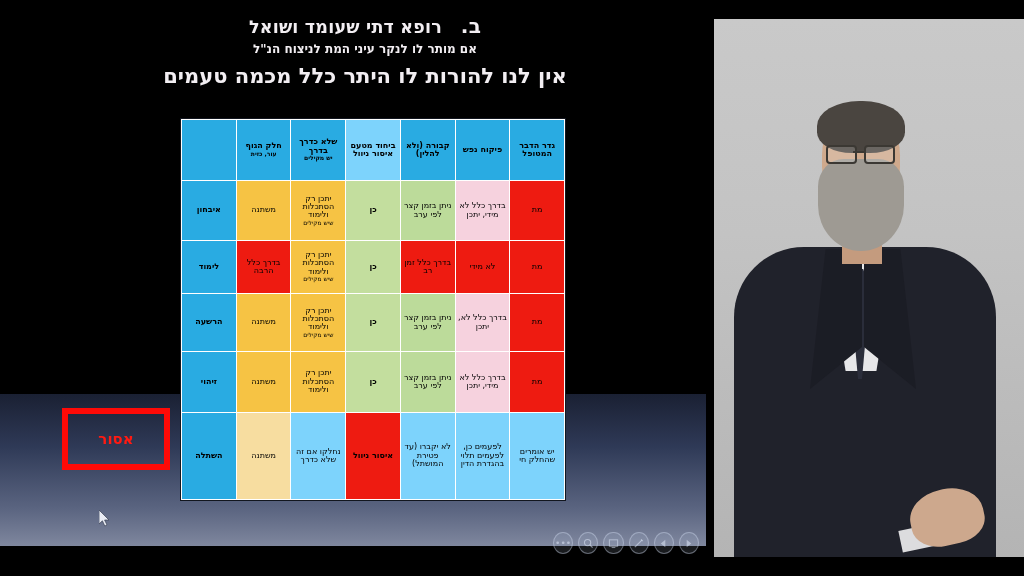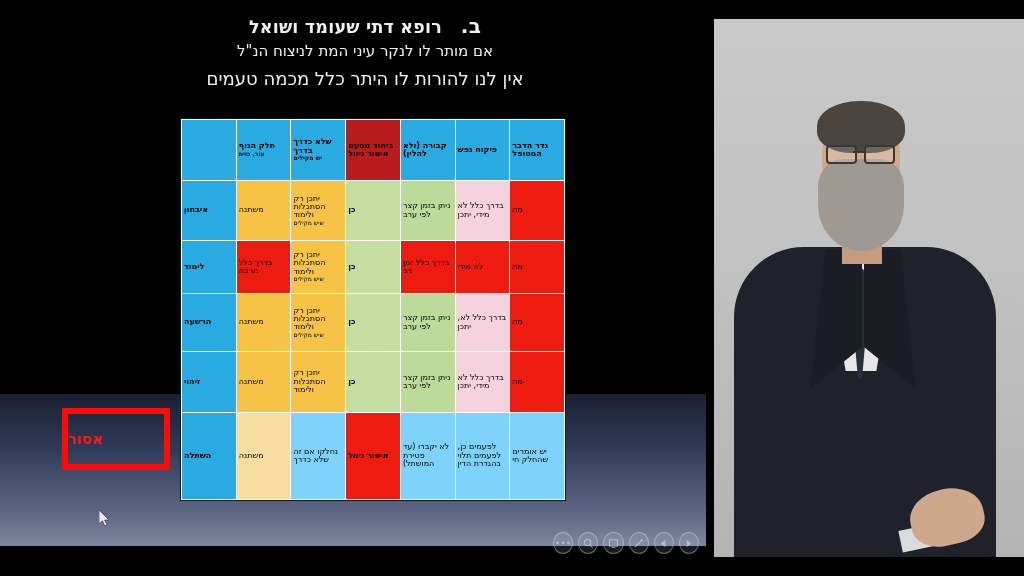--- a/index.html
+++ b/index.html
@@ -25,60 +25,60 @@
     position:absolute;left:0;top:546px;width:706px;height:30px;background:#000;
   }
 
   
   #heading{
     position:absolute;left:150px;top:14px;width:430px;
     text-align:center;color:#f2eef2;direction:rtl;
   }
   #heading .line1{font-size:17.5px;font-weight:bold;letter-spacing:.2px;margin-bottom:4px;}
   #heading .line1 .bullet{font-size:20px;font-weight:bold;}
-  #heading .line2{font-size:15px;font-weight:normal;margin-bottom:3px;}
-  #heading .line3{font-size:18px;font-weight:normal;margin-top:8px;}
+  #heading .line2{font-size:12px;font-weight:bold;margin-bottom:3px;}
+  #heading .line3{font-size:21px;font-weight:bold;margin-top:8px;}
 
   
   #matrix{
     position:absolute;left:181px;top:119px;width:384px;
     border-collapse:collapse;direction:rtl;table-layout:fixed;
     box-shadow:0 0 0 1px #12161f;
   }
   #matrix td{
     border:1px solid #ffffff;
-    vertical-align:middle;text-align:left;
+    vertical-align:middle;text-align:center;
     padding:1px 2px;line-height:1.06;
     font-size:8px;color:#000;
   }
   .c-blue{background:#29abe2;color:#fff;font-weight:bold;font-size:8.5px;}
   .c-blue-row{background:#29abe2;color:#fff;font-weight:bold;font-size:9.5px;}
   .c-red{background:#ee1b11;}
-  .c-redhdr{background:#b91c1c;color:#fff;font-weight:bold;font-size:8.5px;}
+  .c-redhdr{background:#7dd3fc;color:#fff;font-weight:bold;font-size:8.5px;}
   .c-redcell{background:#ee1b11;color:#fff;font-weight:bold;font-size:8.5px;}
   .c-pink{background:#f6d2de;}
   .c-green{background:#bcdb9a;}
   .c-greenlite{background:#c3de9e;}
   .c-amber{background:#f6c344;}
   .c-amber-d{background:#7dd3fc;}
   .c-amber-l{background:#f7dda0;}
   .c-empty{background:#29abe2;}
 
   .sub{font-size:6px;display:block;line-height:1.1;}
   .big{font-size:8.5px;font-weight:bold;}
 
   .hdr-cell{height:58px;}
   .r1{height:57px;} .r2{height:50px;} .r3{height:55px;}
   .r4{height:58px;} .r5{height:84px;}
 
   
   #assur-box{
     position:absolute;left:62px;top:408px;width:108px;height:62px;
     border:6px solid #ff0a07;box-sizing:border-box;
-    display:flex;align-items:center;justify-content:flex-end;
+    display:flex;align-items:center;justify-content:center;
     color:#ff1a12;font-size:15px;font-weight:bold;direction:rtl;
     background:transparent;
   }
   #yabia-arrow{
     position:absolute;left:585px;top:410px;width:120px;height:58px;
   }
   #yabia-arrow .label{
     position:absolute;left:34px;top:19px;width:78px;text-align:center;
     color:#fff;font-size:12.5px;font-weight:bold;direction:rtl;
     text-shadow:0 0 1px #000;

